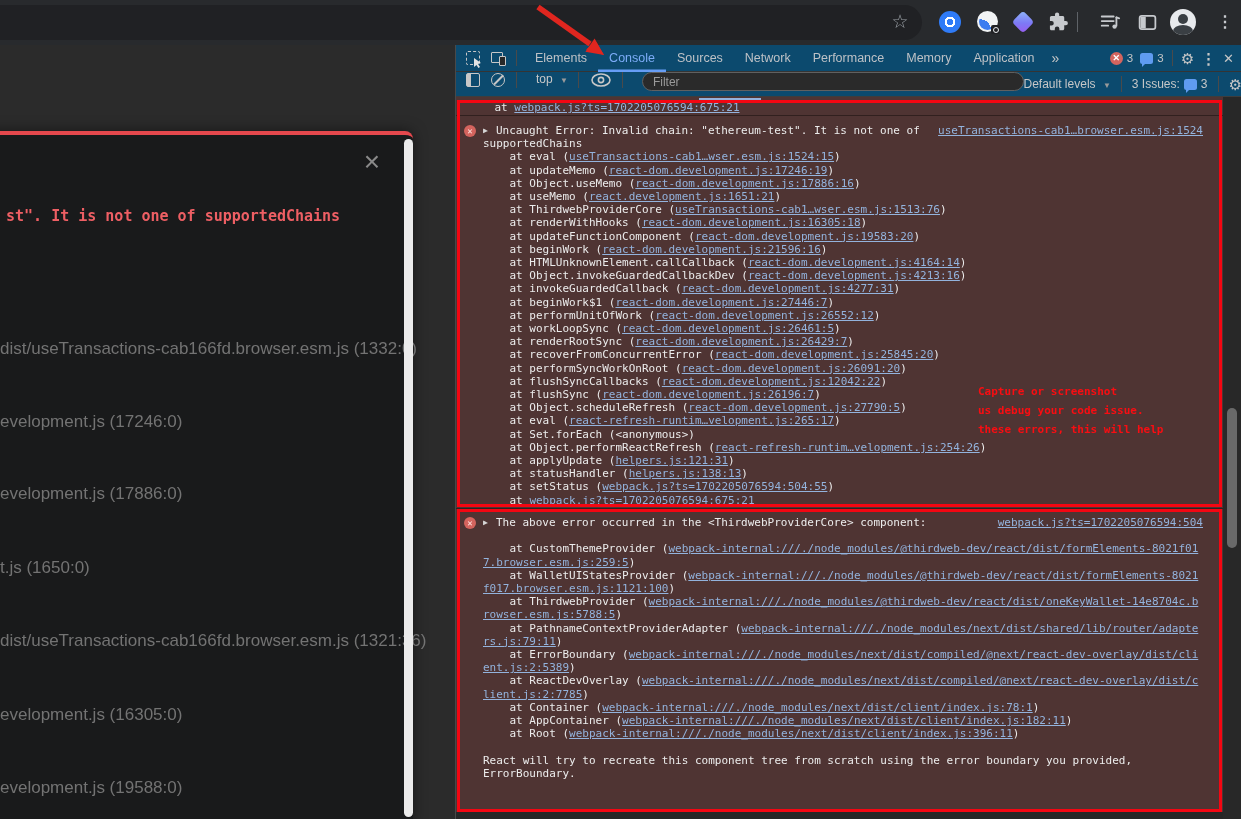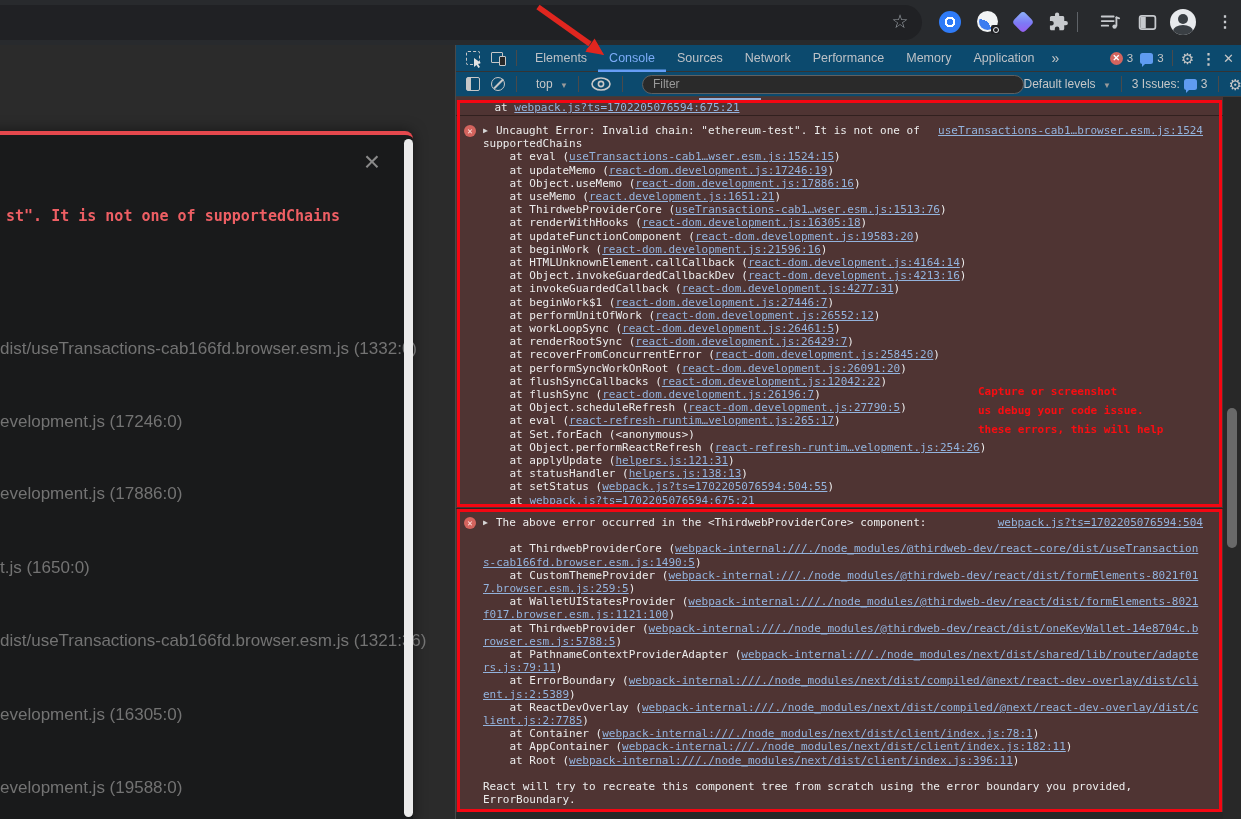--- a/index.html
+++ b/index.html
@@ -44,21 +44,21 @@
   .dt-tab { padding:0 11px; line-height:26px; font-size:12.5px; color:#bdc1c6; white-space:nowrap; }
   .dt-tab.active { color:#7cacf8; box-shadow:inset 0 -2.5px 0 #669df6; }
   .dt-more { color:#c7c7c7; font-size:14px; padding:0 6px; line-height:27px; }
   .dt-right { margin-left:auto; display:flex; align-items:center; gap:7px; padding-right:8px; }
   .badge { display:flex; align-items:center; gap:4px; font-size:11.5px; color:#c7c7c7; }
   .err-dot { width:13px; height:13px; border-radius:50%; background:#d4645e; color:#fff; font-size:9px; line-height:13px; text-align:center; font-weight:bold; }
   .bubble { position:relative; width:13px; height:11px; border-radius:2.5px; background:#5f9bf0; }
   .bubble::after { content:""; position:absolute; left:2px; bottom:-3px; border:3px solid transparent; border-top-color:#5f9bf0; border-left-color:#5f9bf0; }
   .glyph { color:#c7c7c7; font-size:15px; line-height:27px; }
 
-  .dt-toolbar2 { position:absolute; left:0; top:27px; width:786px; height:25px; display:flex; align-items:center; border-bottom:1px solid #3d3d3d; font-size:12px; color:#c7c7c7; }
+  .dt-toolbar2 { position:absolute; left:0; top:27px; width:786px; height:25px; display:flex; border-bottom:1px solid #3d3d3d; font-size:12px; color:#c7c7c7; }
   .tb-ico { width:16px; height:16px; position:relative; margin-left:9px; flex:none; }
   .sb-rect { position:absolute; inset:1px; border:1.5px solid #c7c7c7; border-radius:2px; }
   .sb-rect::after { content:""; position:absolute; left:0; top:0; bottom:0; width:4px; background:#c7c7c7; }
   .clear-c { position:absolute; inset:1px; border:1.5px solid #c7c7c7; border-radius:50%; }
   .clear-c::after { content:""; position:absolute; left:-0.5px; top:5px; width:13px; height:1.5px; background:#c7c7c7; transform:rotate(-45deg); }
   .top-dd { margin-left:12px; white-space:nowrap; }
   .dd-arrow { font-size:8px; color:#9a9a9a; margin-left:4px; }
   .filter-input { margin-left:12px; width:388px; height:19px; background:#2a2a2a; border:1px solid #606060; border-radius:9.5px; color:#d7d7d7; font-size:12px; padding:0 10px; outline:none; font-family:"Liberation Sans",sans-serif; }
   .filter-input::placeholder { color:#9a9a9a; }
   .t2-right { margin-left:auto; display:flex; align-items:center; gap:8px; white-space:nowrap; }
@@ -262,21 +262,20 @@
 
         <div class="row-sep" style="top:411px"></div>
 
         <div class="err-block" style="top:412px;height:303px;padding-top:7px">
           <div class="err-icon" style="top:8px">✕</div>
           <div class="headline">
             <a class="clink src-link">webpack.js?ts=1702205076594:504</a><span class="tri">▶</span><span>The above error occurred in the &lt;ThirdwebProviderCore&gt; component:</span>
           </div>
           <div class="spacer"></div>
           <div>
-              <div class="st-line"><span>    at ThirdwebProviderCore (</span><a class="clink">webpack-internal:///./node_modules/@thirdweb-dev/react-core/dist/useTransactions-cab166fd.browser.esm.js:1490:5</a><span>)</span></div>
               <div class="st-line"><span>    at CustomThemeProvider (</span><a class="clink">webpack-internal:///./node_modules/@thirdweb-dev/react/dist/formElements-8021f017.browser.esm.js:259:5</a><span>)</span></div>
               <div class="st-line"><span>    at WalletUIStatesProvider (</span><a class="clink">webpack-internal:///./node_modules/@thirdweb-dev/react/dist/formElements-8021f017.browser.esm.js:1121:100</a><span>)</span></div>
               <div class="st-line"><span>    at ThirdwebProvider (</span><a class="clink">webpack-internal:///./node_modules/@thirdweb-dev/react/dist/oneKeyWallet-14e8704c.browser.esm.js:5788:5</a><span>)</span></div>
               <div class="st-line"><span>    at PathnameContextProviderAdapter (</span><a class="clink">webpack-internal:///./node_modules/next/dist/shared/lib/router/adapters.js:79:11</a><span>)</span></div>
               <div class="st-line"><span>    at ErrorBoundary (</span><a class="clink">webpack-internal:///./node_modules/next/dist/compiled/@next/react-dev-overlay/dist/client.js:2:5389</a><span>)</span></div>
               <div class="st-line"><span>    at ReactDevOverlay (</span><a class="clink">webpack-internal:///./node_modules/next/dist/compiled/@next/react-dev-overlay/dist/client.js:2:7785</a><span>)</span></div>
               <div class="st-line"><span>    at Container (</span><a class="clink">webpack-internal:///./node_modules/next/dist/client/index.js:78:1</a><span>)</span></div>
               <div class="st-line"><span>    at AppContainer (</span><a class="clink">webpack-internal:///./node_modules/next/dist/client/index.js:182:11</a><span>)</span></div>
               <div class="st-line"><span>    at Root (</span><a class="clink">webpack-internal:///./node_modules/next/dist/client/index.js:396:11</a><span>)</span></div>
             </div>

